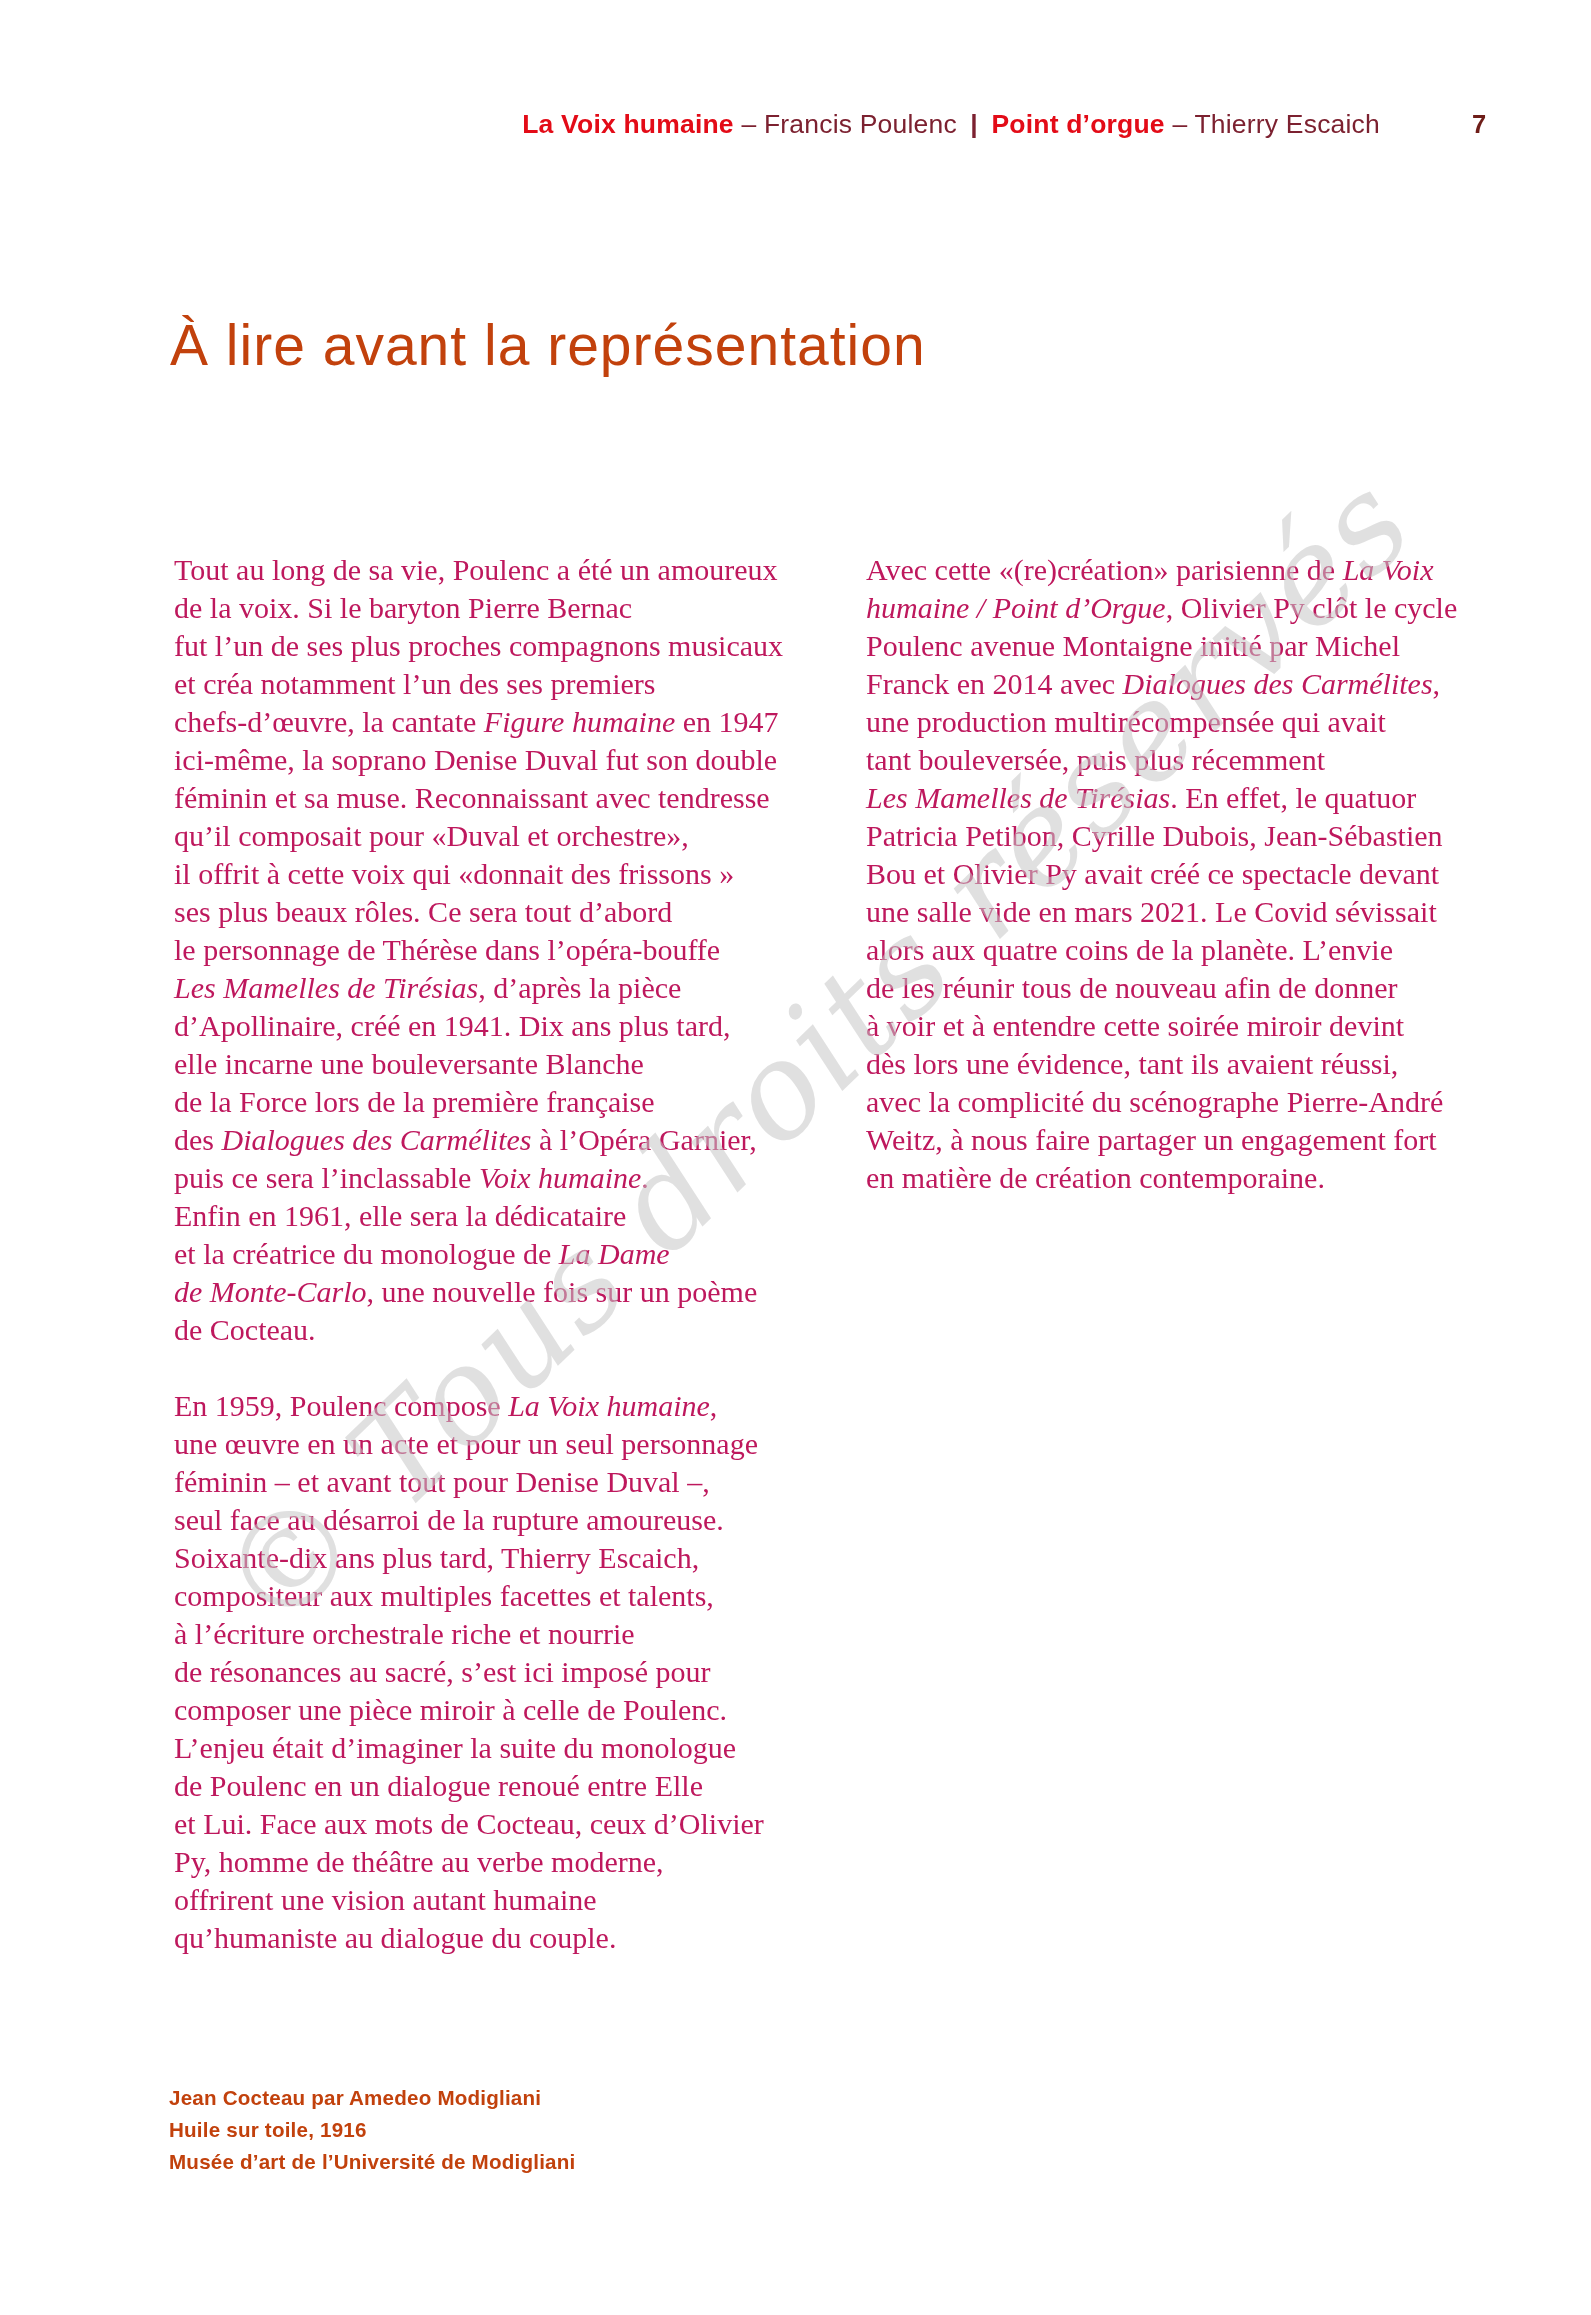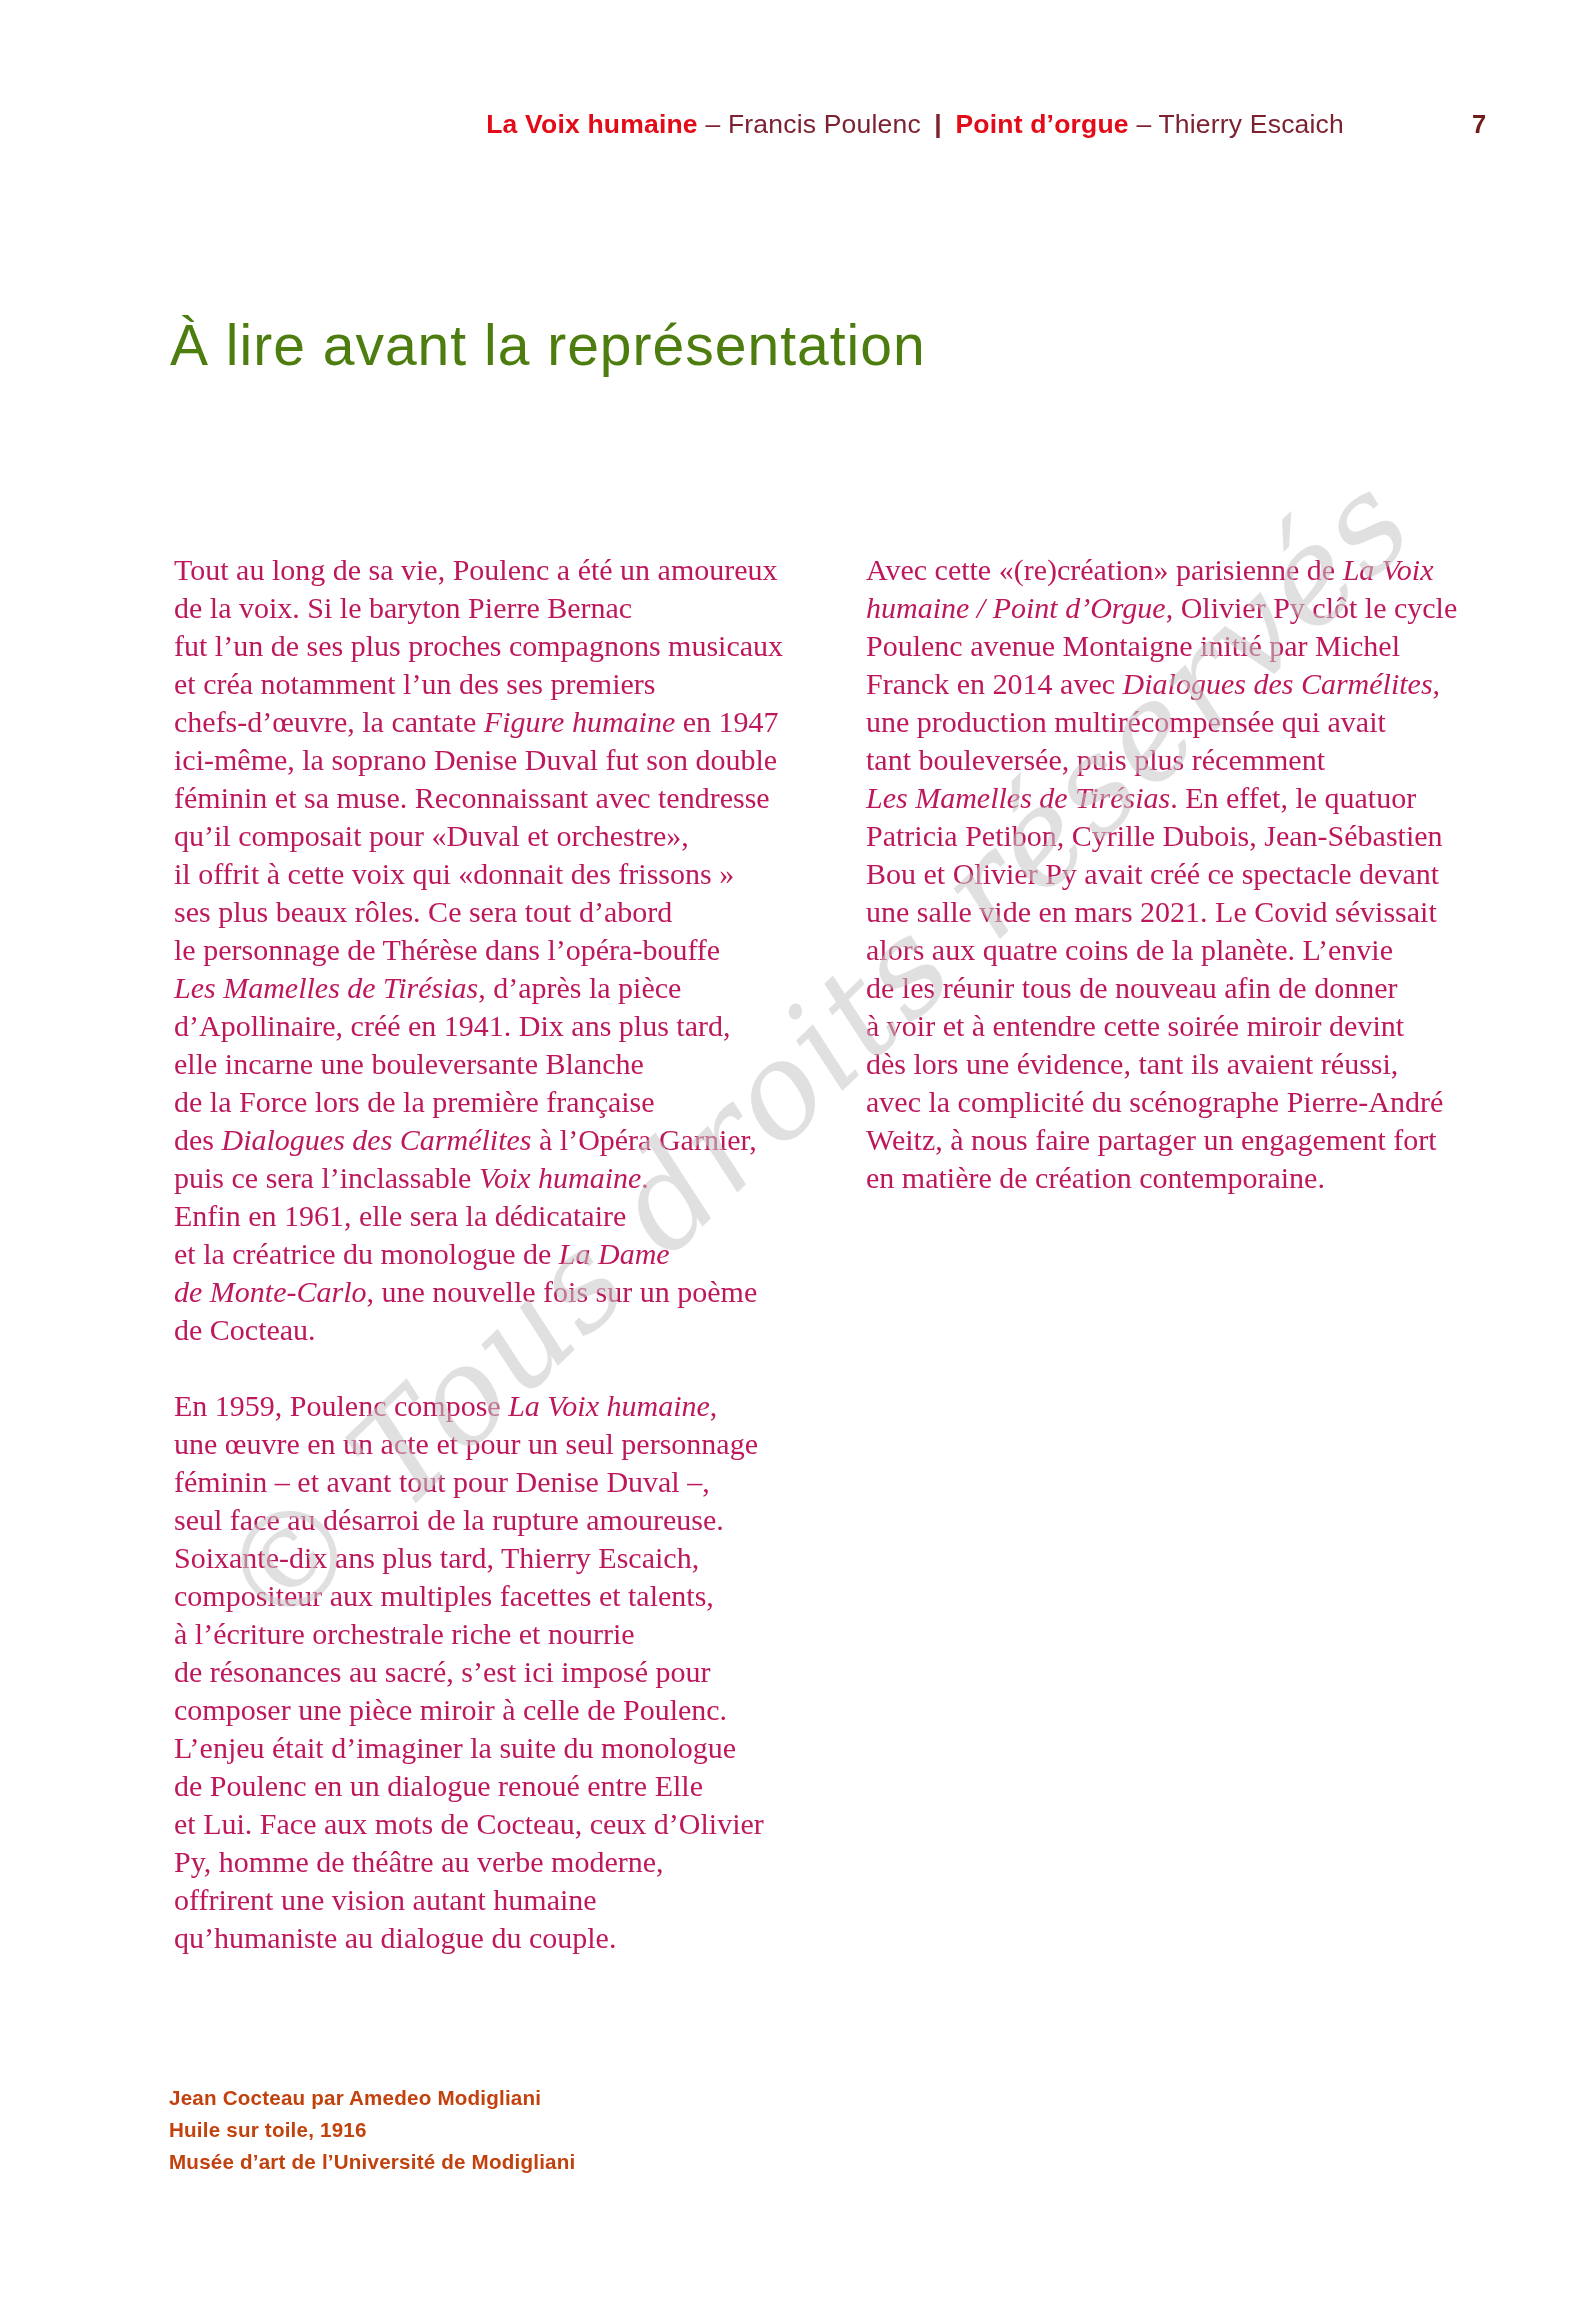--- a/index.html
+++ b/index.html
@@ -3,20 +3,21 @@
 <meta charset="utf-8">
 <style>
   html,body{margin:0;padding:0;background:#ffffff;}
   .page{
     position:relative;
     width:1520px;
     height:2315px;
     background:#ffffff;
     overflow:hidden;
     font-family:"Liberation Sans",sans-serif;
+    padding-left:36px;
   }
   
   .header-line{
     position:absolute;
     top:110px;
     right:176px;
     font-size:26.5px;
     line-height:29px;
     white-space:pre;
     letter-spacing:0.2px;
@@ -33,21 +34,21 @@
     color:#6e1d18;
   }
   
   .page-title{
     position:absolute;
     left:170px;
     top:312px;
     font-size:57px;
     font-weight:400;
     letter-spacing:1px;
-    color:#4d7c0f;
+    color:#c2410c;
   }
   
   .column{
     position:absolute;
     top:551px;
     width:706px;
     font-family:"Liberation Serif",serif;
     font-size:30px;
     line-height:38px;
     color:#be185d;

